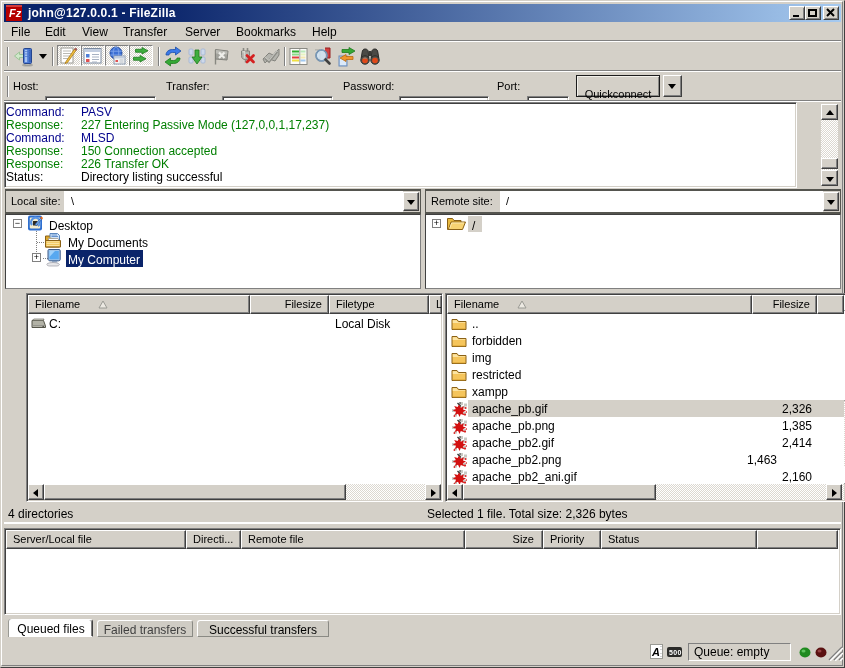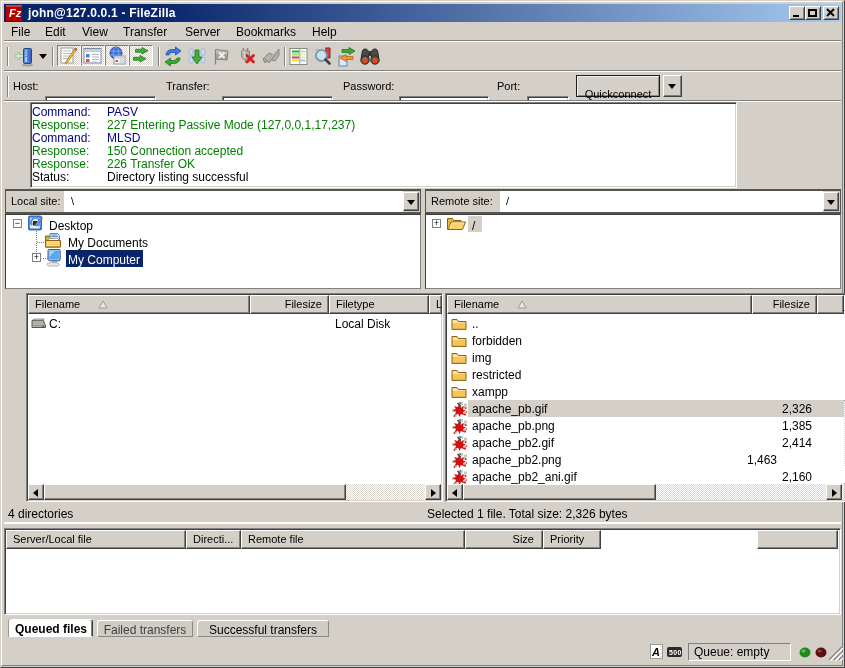--- a/index.html
+++ b/index.html
@@ -39,21 +39,21 @@
 
 #toolbar { position:absolute; left:4px; top:45px; width:837px; height:26px; }
 .tgl { position:absolute; top:0px; width:24px; height:21px;
   border:1px solid; border-color:#808080 #FFFFFF #FFFFFF #808080; }
 .ticon { position:absolute; }
 
 #qc { position:absolute; left:4px; top:73px; width:837px; height:28px; }
 #qc label { position:absolute; top:7px; font-size:11px; }
 .qinput { position:absolute; top:3px; height:20px; font-size:12px; padding:2px 0 0 3px; color:#000; }
 
-#log { position:absolute; left:4px; top:102px; width:707px; height:86px; background:#fff;margin-left:26px; }
+#log { position:absolute; left:4px; top:102px; width:793px; height:86px; background:#fff; }
 #log .line { position:absolute; left:1px; white-space:pre; font-size:12px; }
 #log .line b { font-weight:normal; position:absolute; left:75px;text-align:center; }
 
 .comborow { position:absolute; top:189px; height:25px; background:#D4D0C8; font-size:11px;
   border:solid #55554f; border-width:2px 1px 2px 1px; }
 .combowhite { position:absolute; top:0; bottom:0; background:#fff; }
 .combobtn { position:absolute; top:1px; width:16px; height:19px; background:#D4D0C8;
   border:1px solid; border-color:#FFFFFF #404040 #404040 #FFFFFF; box-shadow:inset -1px -1px 0 #808080;}
 .darr { width:0;height:0;border:4.5px solid transparent; border-top:5px solid #000; position:absolute; left:3px; top:7px;}
 
@@ -468,25 +468,26 @@
 <span class="abs" style="left:427px;top:507px">Selected 1 file. Total size: 2,326 bytes</span>
 
 <div class="abs" style="left:4px;top:522px;width:837px;height:2px;background:#fff"></div>
 
 <div id="queue" class="sunken2">
   <div class="hdr" style="left:1px;width:180px">Server/Local file</div>
   <div class="hdr" style="left:181px;width:55px">Directi...</div>
   <div class="hdr" style="left:236px;width:224px">Remote file</div>
   <div class="hdr" style="left:460px;width:78px;text-align:right;padding-right:8px">Size</div>
   <div class="hdr" style="left:538px;width:58px">Priority</div>
+  <div class="hdr" style="left:596px;width:156px">Status</div>
   <div class="hdr" style="left:752px;width:81px"></div>
 </div>
 
 <div id="tabs">
-  <div class="tab" style="left:9px;top:619px;width:84px;height:18px;background:#fff;font-weight:bold;
+  <div class="tab" style="left:9px;top:619px;width:84px;height:18px;background:#fff;font-weight:normal;
     border:1px solid;border-color:#fff #404040 #fff #fff;border-radius:3px 3px 0 0;
     box-shadow:-1px 0 0 #9a9a94, inset -1px 0 0 #808080;padding-top:2px">Queued files</div>
   <div class="tab" style="left:97px;top:620px;width:96px;height:17px;background:#cfccc4;
     border:1px solid;border-color:#fff #8a8a84 #8a8a84 #fff;border-radius:3px 3px 0 0;
     padding-top:2px;color:#404040">Failed transfers</div>
   <div class="tab" style="left:197px;top:620px;width:132px;height:17px;background:#cfccc4;
     border:1px solid;border-color:#fff #8a8a84 #8a8a84 #fff;border-radius:3px 3px 0 0;
     padding-top:2px;color:#000">Successful transfers</div>
 </div>
 

